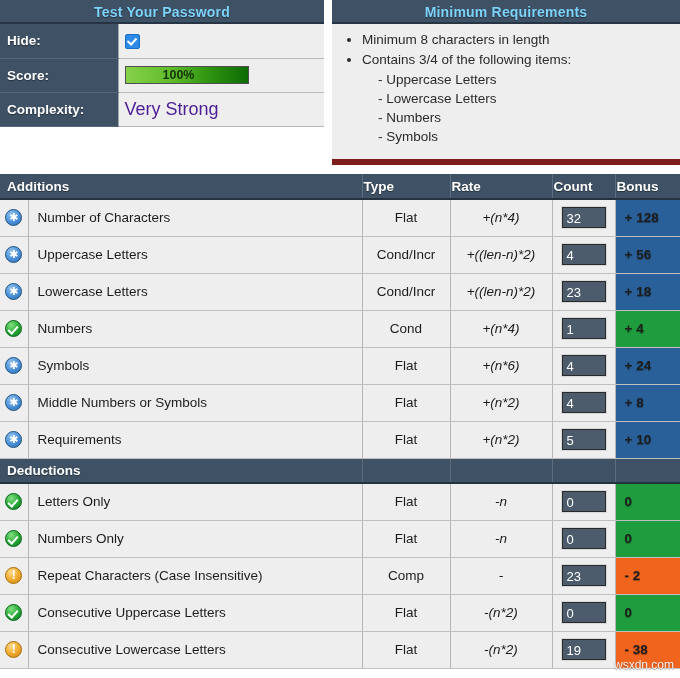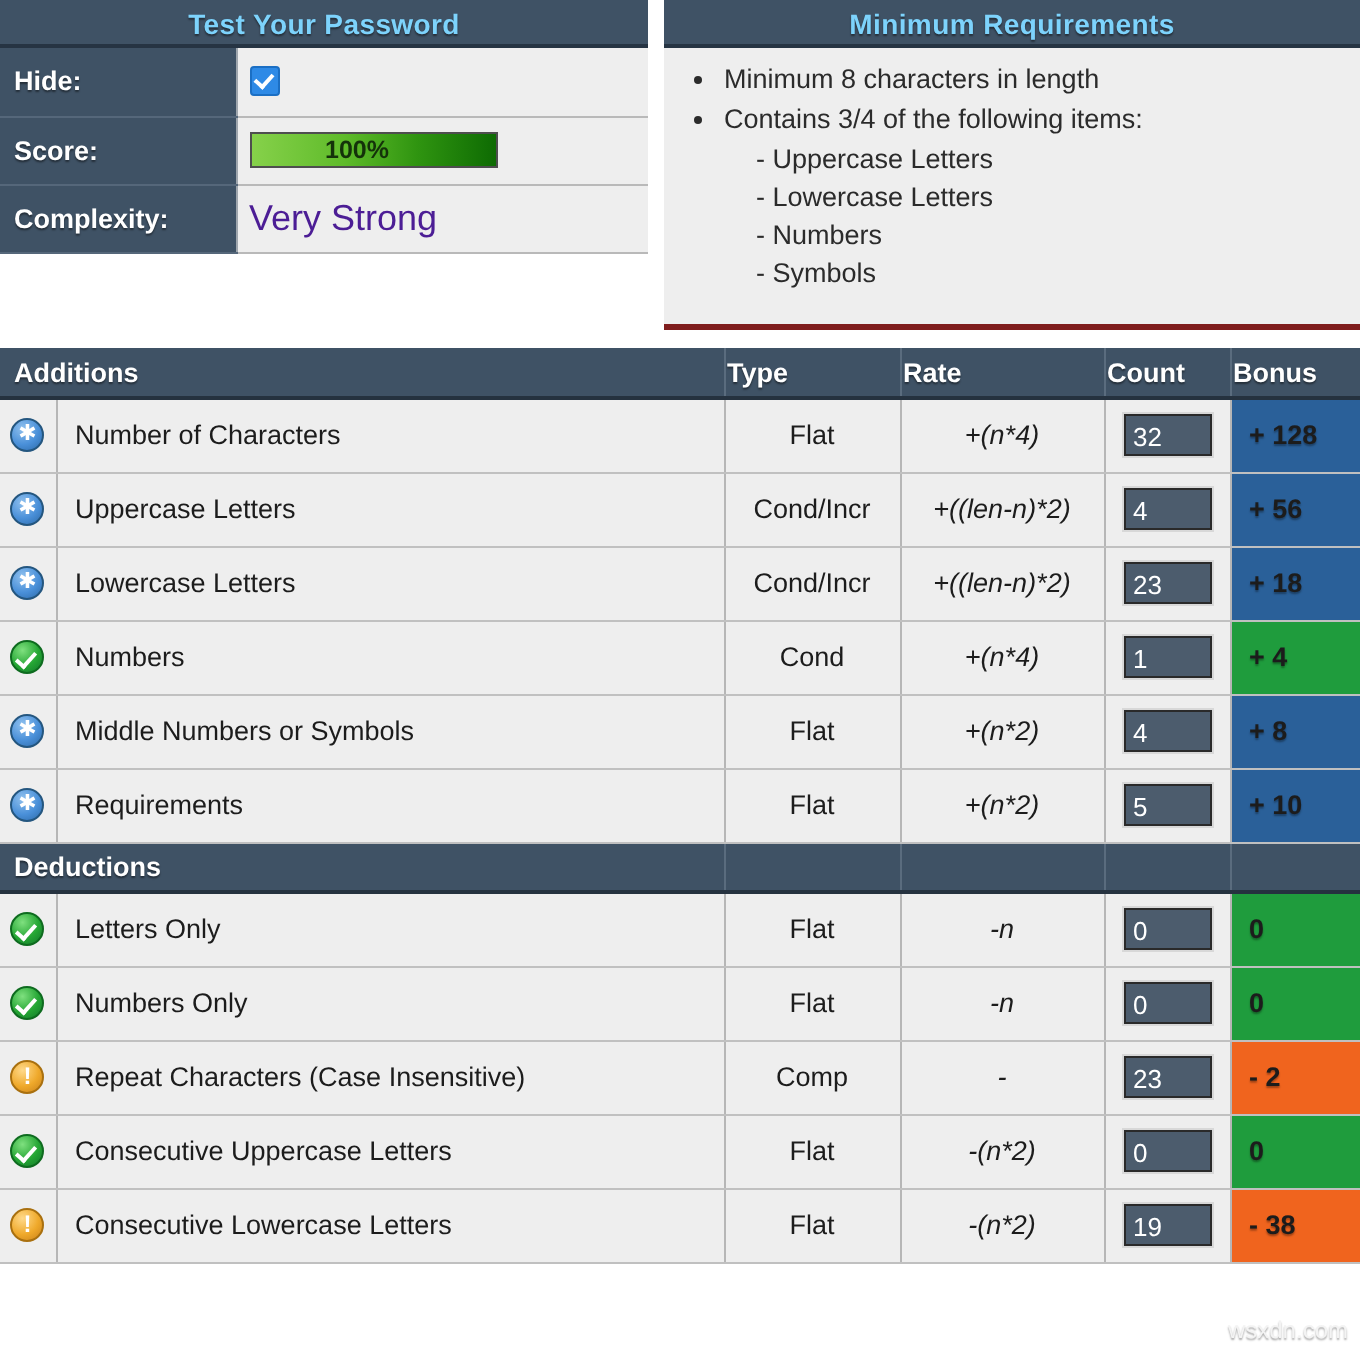--- a/index.html
+++ b/index.html
@@ -145,21 +145,21 @@
   .complexity-text {
     font-size: 18px;
     color: #4c1d95;
   }
 
   
   .req-body {
     background: #eeeeee;
     height: 141px;
     box-sizing: border-box;
-    border-bottom: 3px solid #7f1d1d;
+    border-bottom: 6px solid #7f1d1d;
     padding: 6px 0 0 0;
   }
   .req-list {
     margin: 0;
     padding: 0 0 0 30px;
     list-style: disc;
     color: #333;
   }
   .req-list > li {
     font-size: 13.5px;
@@ -427,20 +427,28 @@
       <tr class="data-row">
         <td class="cell-icon"><span class="ico ico-ok"></span></td>
         <td class="cell-name">Numbers</td>
         <td class="cell-type">Cond</td>
         <td class="cell-rate">+(n*4)</td>
         <td class="cell-count"><span class="count-box">1</span></td>
         <td class="cell-bonus bonus-green">+ 4</td>
       </tr>
       <tr class="data-row">
         <td class="cell-icon"><span class="ico ico-info"></span></td>
+        <td class="cell-name">Symbols</td>
+        <td class="cell-type">Flat</td>
+        <td class="cell-rate">+(n*6)</td>
+        <td class="cell-count"><span class="count-box">4</span></td>
+        <td class="cell-bonus bonus-blue">+ 24</td>
+      </tr>
+      <tr class="data-row">
+        <td class="cell-icon"><span class="ico ico-info"></span></td>
         <td class="cell-name">Middle Numbers or Symbols</td>
         <td class="cell-type">Flat</td>
         <td class="cell-rate">+(n*2)</td>
         <td class="cell-count"><span class="count-box">4</span></td>
         <td class="cell-bonus bonus-blue">+ 8</td>
       </tr>
       <tr class="data-row">
         <td class="cell-icon"><span class="ico ico-info"></span></td>
         <td class="cell-name">Requirements</td>
         <td class="cell-type">Flat</td>

